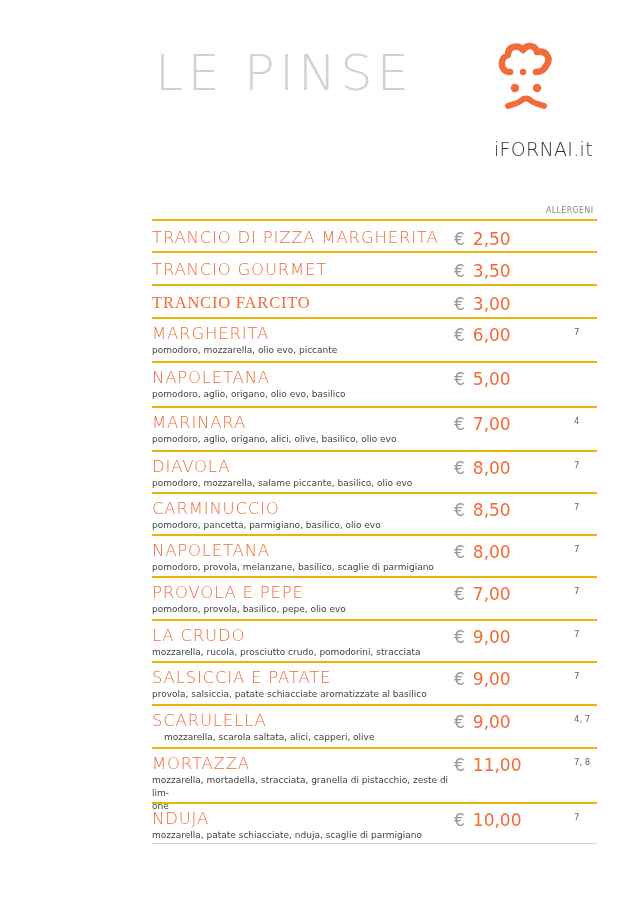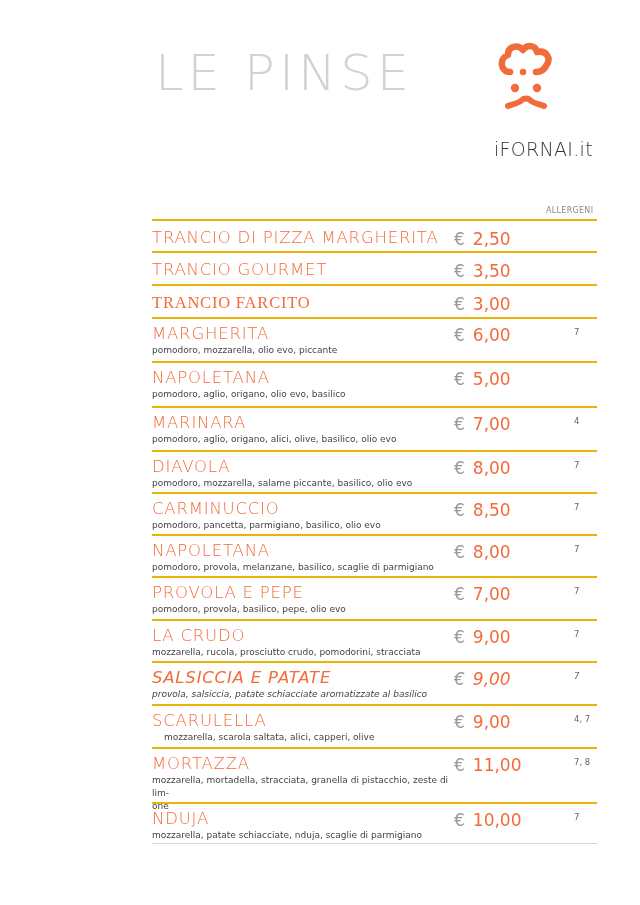--- a/index.html
+++ b/index.html
@@ -123,21 +123,21 @@
       <div class="item-desc" style="top: 25px;">pomodoro, provola, basilico, pepe, olio evo</div>
       <div class="item-price" style="top: 8px;"><span class="euro">€</span><span class="amount">7,00</span></div>
       <div class="item-allergens" style="top: 9px;">7</div>
     </div>
     <div class="menu-row" style="height: 42px;">
       <div class="item-name" style="top: 7px;">LA CRUDO</div>
       <div class="item-desc" style="top: 25px;">mozzarella, rucola, prosciutto crudo, pomodorini, stracciata</div>
       <div class="item-price" style="top: 8px;"><span class="euro">€</span><span class="amount">9,00</span></div>
       <div class="item-allergens" style="top: 9px;">7</div>
     </div>
-    <div class="menu-row" style="height: 43px; font-style: italic;">
+    <div class="menu-row" style="height: 43px;">
       <div class="item-name" style="top: 7px;">SALSICCIA E PATATE</div>
       <div class="item-desc" style="top: 25px;">provola, salsiccia, patate schiacciate aromatizzate al basilico</div>
       <div class="item-price" style="top: 8px;"><span class="euro">€</span><span class="amount">9,00</span></div>
       <div class="item-allergens" style="top: 9px;">7</div>
     </div>
     <div class="menu-row" style="height: 43px;">
       <div class="item-name" style="top: 7px;">SCARULELLA</div>
       <div class="item-desc" style="top: 25px; margin-left: 12px;">mozzarella, scarola saltata, alici, capperi, olive</div>
       <div class="item-price" style="top: 8px;"><span class="euro">€</span><span class="amount">9,00</span></div>
       <div class="item-allergens" style="top: 9px;">4, 7</div>

